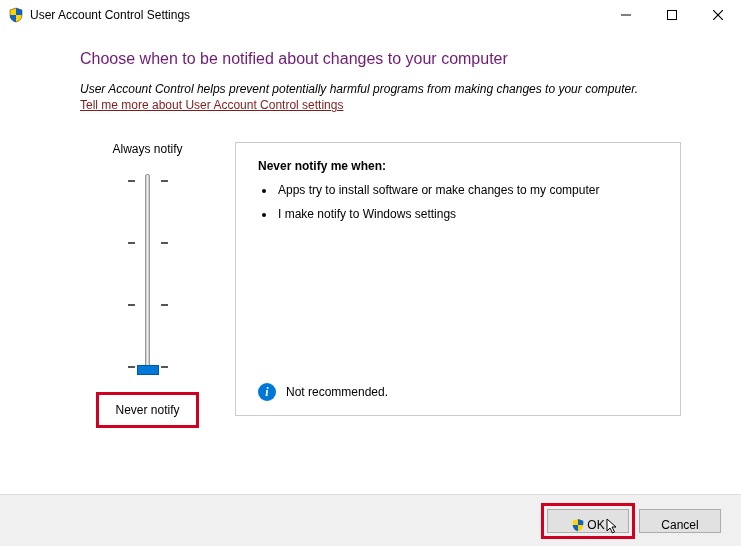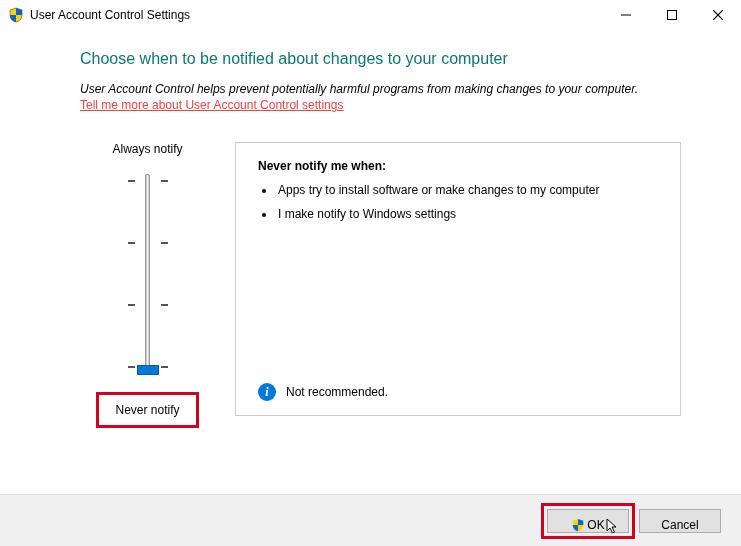--- a/index.html
+++ b/index.html
@@ -36,27 +36,27 @@
     display: flex;
     align-items: center;
     justify-content: center;
     font-size: 14px;
     font-family: "Segoe UI Symbol", sans-serif;
   }
   .content {
     padding: 20px 60px 0 80px;
   }
   .heading {
-    color: #0f766e;
+    color: #701a75;
     font-size: 16px;
     font-weight: 400;
     margin-bottom: 14px;
   }
   .desc { font-size: 12px; margin-bottom: 2px; font-style: italic; }
-  .link { color: #ef4444; text-decoration: underline; cursor: pointer; font-size: 12px; }
+  .link { color: #7f1d1d; text-decoration: underline; cursor: pointer; font-size: 12px; }
   .slider-area {
     display: flex;
     margin-top: 30px;
   }
   .slider-col {
     width: 135px;
     display: flex;
     flex-direction: column;
     align-items: center;
     position: relative;

